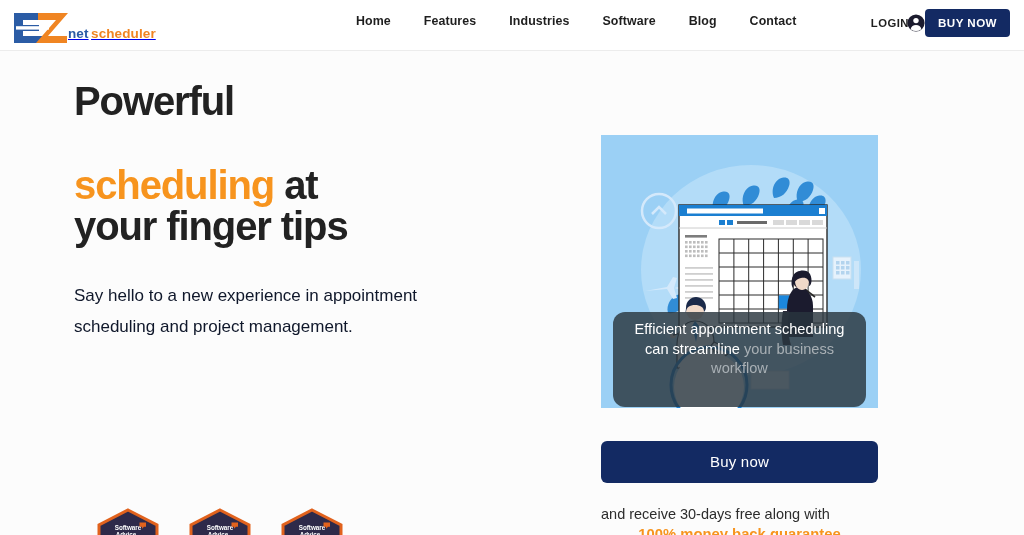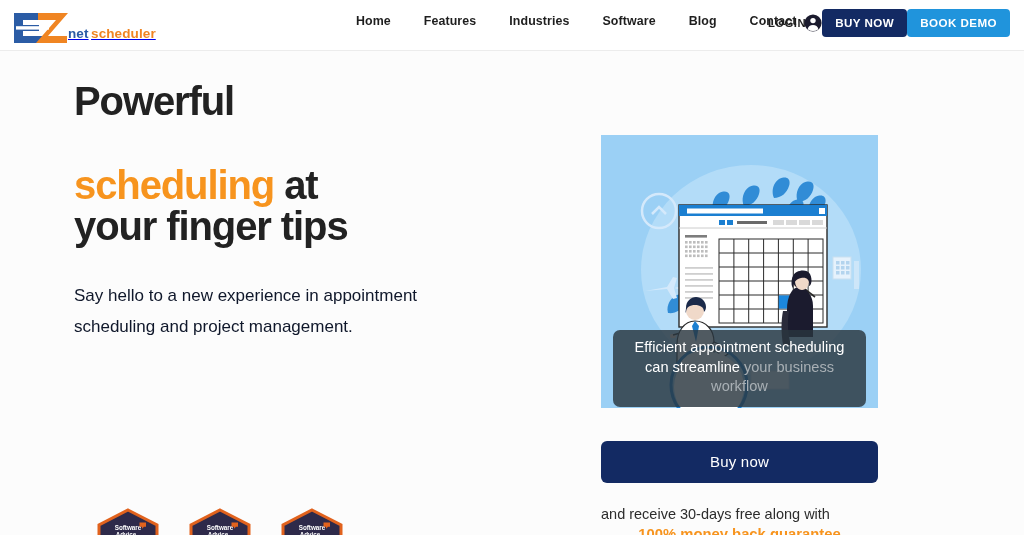--- a/index.html
+++ b/index.html
@@ -122,22 +122,22 @@
     position: relative;
     width: 277px; height: 273px;
     background: #9bd0f5;
     overflow: hidden;
   }
   .hero-illus { position: absolute; inset: 0; }
   .caption-box {
     position: absolute;
     left: 12px; right: 12px; bottom: 1px;
     background: rgba(42,54,62,.82);
-    border-radius: 7px;
-    padding: 8px 10px 10px;
+    border-radius: 12px;
+    padding: 8px 10px 28px;
     text-align: center;
     font-size: 14.6px;
     line-height: 1.35;
     color: #ffffff;
     font-weight: 400;
   }
   .caption-dim { color: #a9b0b5; }
 
   .btn-buy-big {
     margin-top: 33px;
@@ -201,21 +201,20 @@
   <div class="header-right">
     <a class="login-link" href="#">LOGIN</a>
     <span class="avatar-icon">
       <svg width="18" height="18" viewBox="0 0 18 18">
         <circle cx="9" cy="9" r="8.6" fill="#1b1b2e"></circle>
         <circle cx="9" cy="6.6" r="2.7" fill="#ffffff"></circle>
         <path d="M3.6 15.2a5.6 5.6 0 0 1 10.8 0 8.6 8.6 0 0 1-10.8 0Z" fill="#ffffff"></path>
       </svg>
     </span>
     <button class="btn-buy-now">BUY NOW</button>
-    <button class="btn-book-demo">BOOK DEMO</button>
   </div>
 </header>
 
 <main class="page">
 
   <div class="left-col">
     <h1 class="headline">
       <span>Powerful</span><br>
       <br>
       <span class="hl-orange">scheduling</span>

